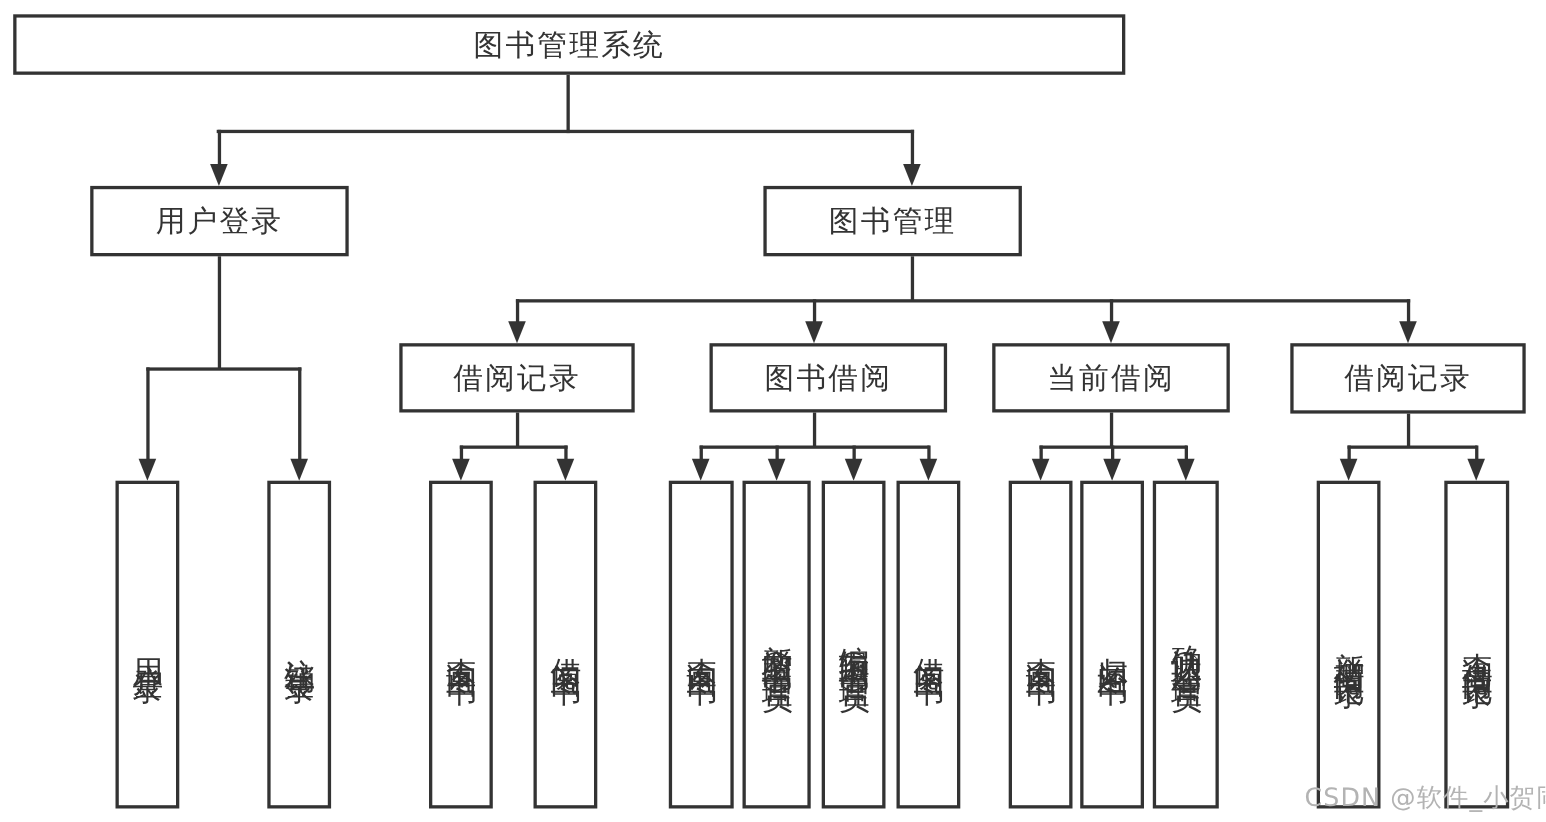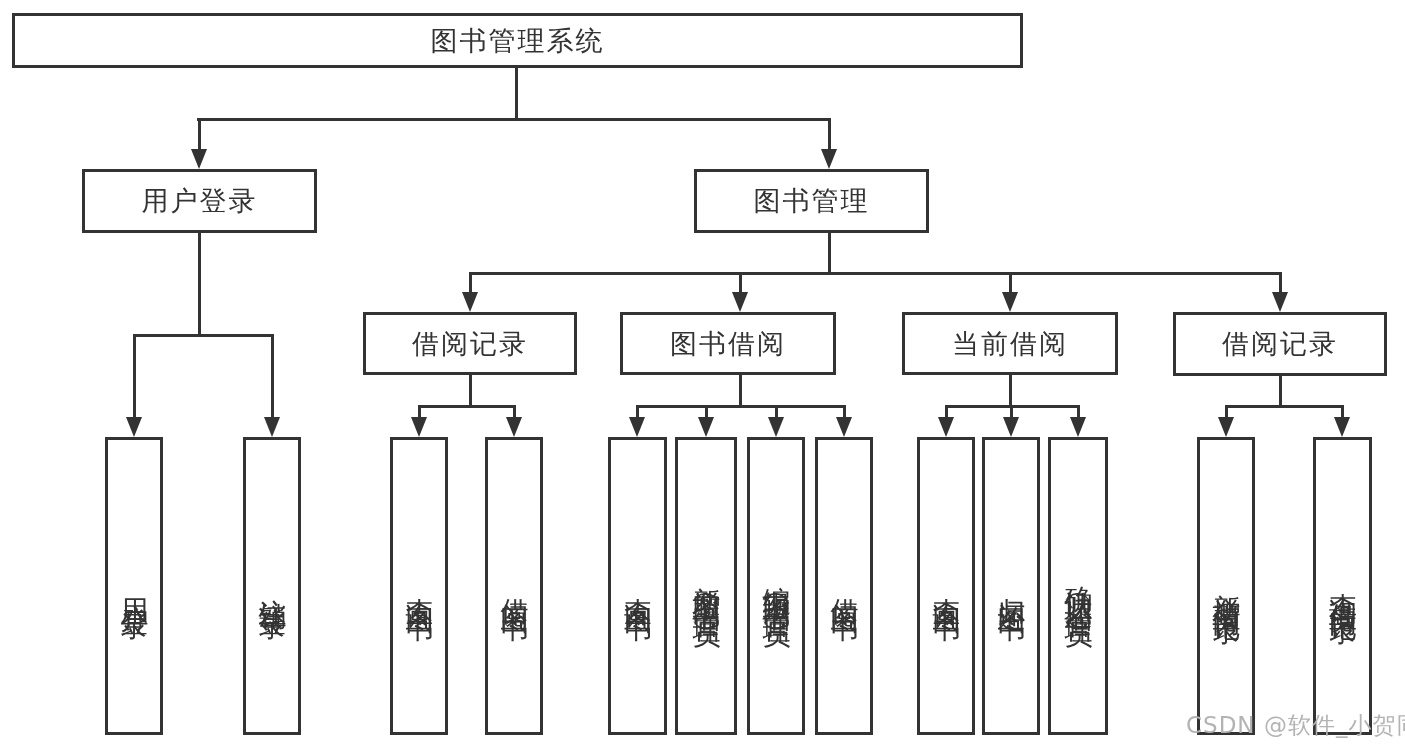--- a/index.html
+++ b/index.html
@@ -94,21 +94,21 @@
   <div class="box" style="left:82px;top:169px;width:235px;height:64px">
     <span>用户登录</span>
   </div>
   <div class="box" style="left:694px;top:169px;width:235px;height:64px">
     <span>图书管理</span>
   </div>
 
   <div class="box" style="left:363px;top:312px;width:214px;height:63px">
     <span>借阅记录</span>
   </div>
-  <div class="box" style="left:620px;top:312px;width:216px;height:63px">
+  <div class="box" style="left:645px;top:312px;width:216px;height:63px">
     <span>图书借阅</span>
   </div>
   <div class="box" style="left:902px;top:312px;width:216px;height:63px">
     <span>当前借阅</span>
   </div>
   <div class="box" style="left:1173px;top:312px;width:214px;height:64px">
     <span>借阅记录</span>
   </div>
 
   <div class="vbox" style="left:105px;width:58px">

